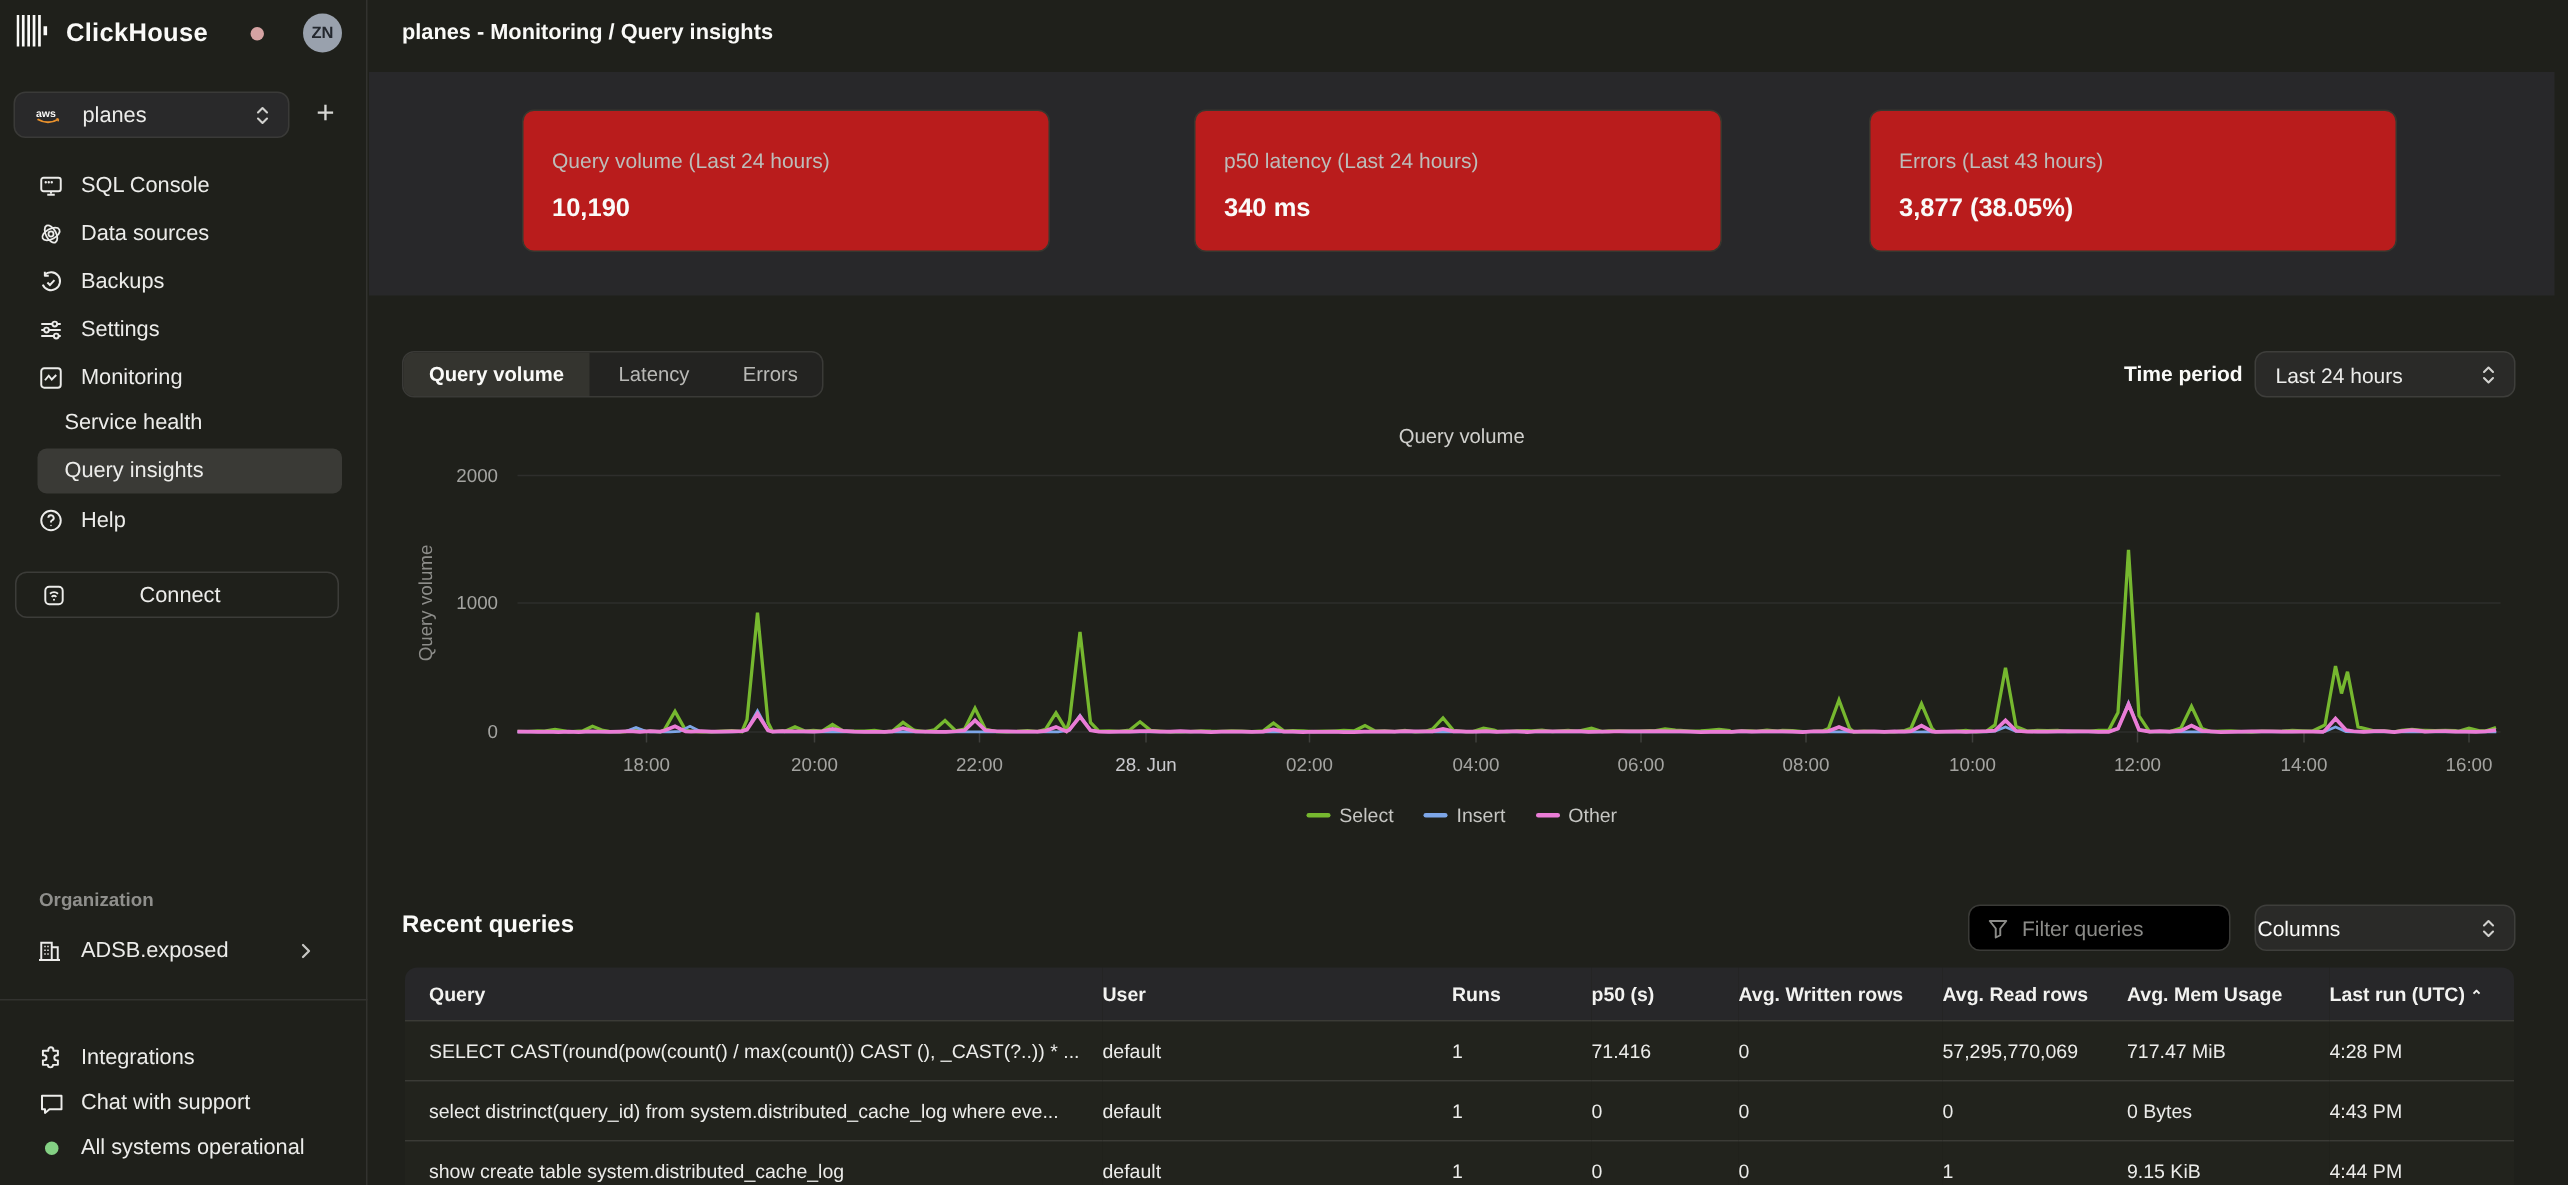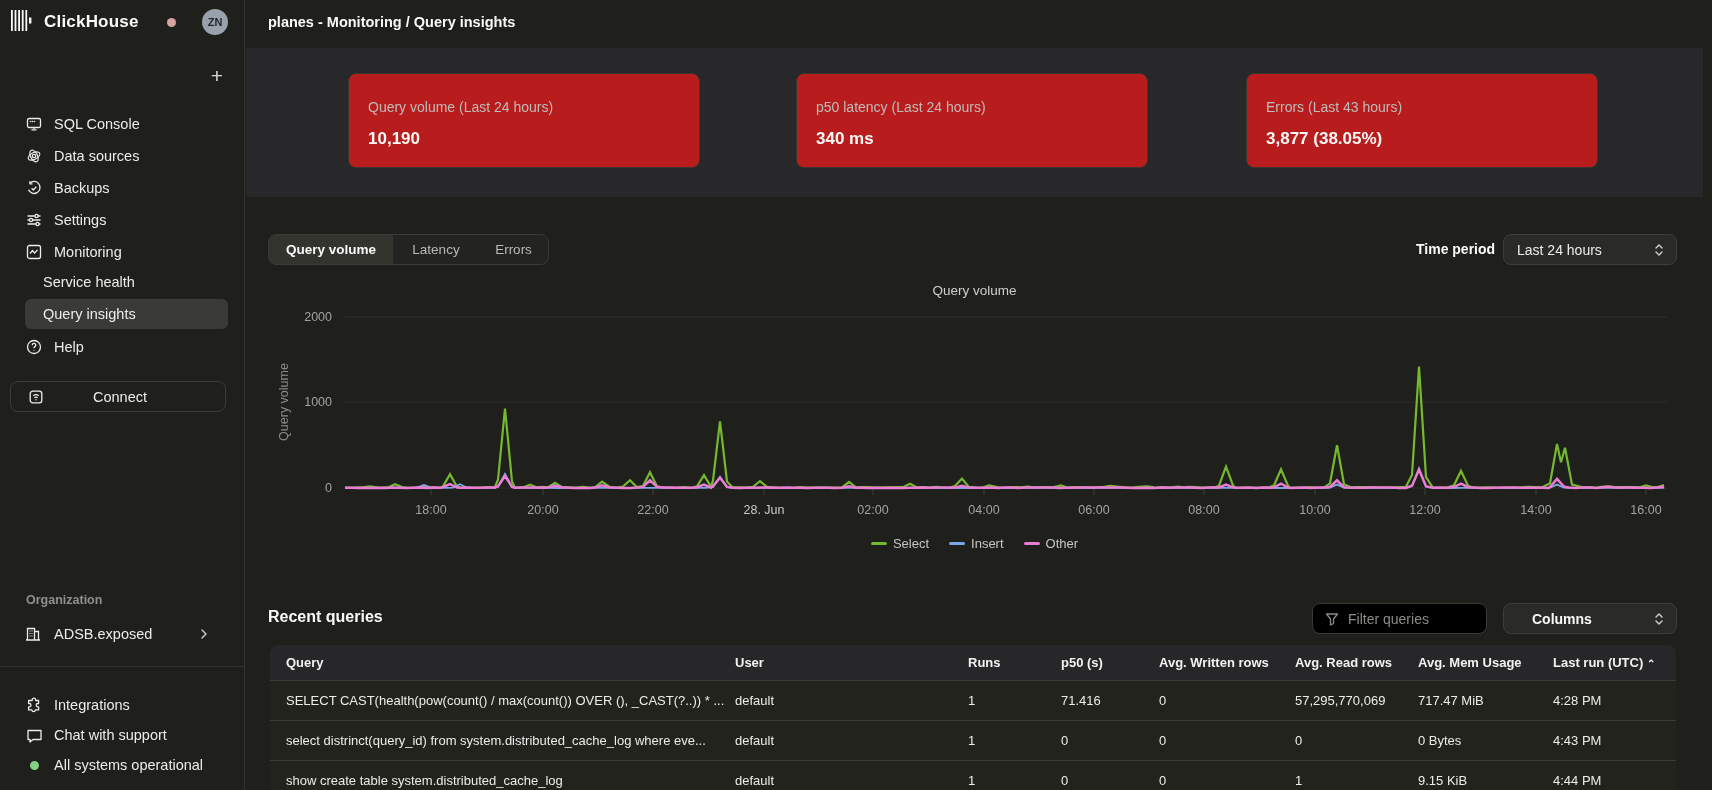--- a/index.html
+++ b/index.html
@@ -78,21 +78,21 @@
 #legend { position:absolute; left:0; top:536px; width:1457px; display:flex; justify-content:center; gap:20px; }
 .leg { display:flex; align-items:center; font-size:13px; color:#c6c6c3; }
 .leg .sw { width:16px; height:3px; border-radius:2px; margin-right:6px; }
 
 #rq-title { position:absolute; left:22px; top:608px; color:#fafaf8; font-size:16px; font-weight:700; }
 #filterbox { position:absolute; left:1066px; top:603px; width:175px; height:31px;
   background:#000000; border:1px solid #3a3a37; border-radius:8px;
   display:flex; align-items:center; color:#8b8b88; font-size:14px; }
 #filterbox .ic { margin-left:12px; margin-right:9px; display:flex; }
 #colsel { left:1257px; top:603px; width:174px; color:#fafaf8;}
-#colsel .txt { margin-left:28px;font-weight:bold; }
+#colsel .txt { margin-left:1px; }
 
 #tbl { position:absolute; left:24px; top:645px; width:1406px; border-collapse:collapse;
   font-size:13px; color:#ececea; table-layout:fixed; }
 #tbl th { background:#272729; height:35px; text-align:left; font-size:13px; font-weight:700;
   color:#f2f2f0; padding:0; }
 #tbl td { height:40px; padding:0; border-top:1px solid #3b3b36; background:#22231d;
   white-space:nowrap; overflow:hidden; }
 #tbl th:first-child { border-radius:8px 0 0 0; padding-left:16px; }
 #tbl th:last-child { border-radius:0 8px 0 0; }
 #tbl td:first-child { padding-left:16px; }
@@ -109,20 +109,31 @@
       <rect x="7.2" y="0" width="1.8" height="21"></rect>
       <rect x="10.8" y="0" width="1.8" height="21"></rect>
       <rect x="14.4" y="0" width="1.8" height="21"></rect>
       <rect x="18" y="7.5" width="2.4" height="6"></rect>
     </g>
   </svg>
   <div class="abs" style="left:44px;top:12px" id="logo-text">ClickHouse</div>
   <div id="dot"></div>
   <div id="avatar">ZN</div>
 
+  <div id="svcbox">
+    <svg class="aws" width="17" height="12" viewBox="0 0 17 12">
+      <text x="0" y="7" font-size="7" font-weight="700" fill="#fafaf8" font-family="Liberation Sans">aws</text>
+      <path d="M1 8.5 Q 8 12.5 15 8.5" stroke="#e8912d" stroke-width="1.3" fill="none"></path>
+      <path d="M15 8.5 l -1.4 -0.4 M15 8.5 l -0.3 1.4" stroke="#e8912d" stroke-width="1" fill="none"></path>
+    </svg>
+    <span class="name">planes</span>
+    <svg class="chev" width="10" height="14" viewBox="0 0 10 14">
+      <path d="M2 5 L5 2 L8 5 M2 9 L5 12 L8 9" stroke="#d2d2cf" stroke-width="1.4" fill="none" stroke-linecap="round" stroke-linejoin="round"></path>
+    </svg>
+  </div>
   <div id="plus">+</div>
 
   <div class="nav-item" style="top:108px">
     <span class="ic">
           <svg width="16" height="16" viewBox="0 0 16 16" fill="none" stroke="#ececea" stroke-width="1.3">
       <rect x="1.5" y="2.5" width="13" height="9" rx="1.5"></rect>
       <path d="M4.5 5.5 h0.01 M6.5 5.5 h0.01 M8.5 5.5 h0.01" stroke-width="1.6" stroke-linecap="round"></path>
       <path d="M8 11.5 V 13 M5.5 13.8 h 5"></path>
           </svg>
         </span>
@@ -347,21 +358,21 @@
       <th>Query</th>
             <th>User</th>
             <th>Runs</th>
             <th>p50 (s)</th>
             <th>Avg. Written rows</th>
       <th>Avg. Read rows</th>
             <th>Avg. Mem Usage</th>
             <th>Last run (UTC) <span style="font-size:10px">⌃</span></th>
     </tr>
     <tr>
-      <td>SELECT CAST(health(pow(count() / max(count()) OVER (), _CAST(?..)) * ...</td>
+      <td>SELECT CAST(round(pow(count() / max(count()) CAST (), _CAST(?..)) * ...</td>
       <td>default</td>
             <td>1</td>
             <td>71.416</td>
             <td>0</td>
             <td>57,295,770,069</td>
             <td>717.47 MiB</td>
             <td>4:28 PM</td>
     </tr>
     <tr>
       <td>select distrinct(query_id) from system.distributed_cache_log where eve...</td>

